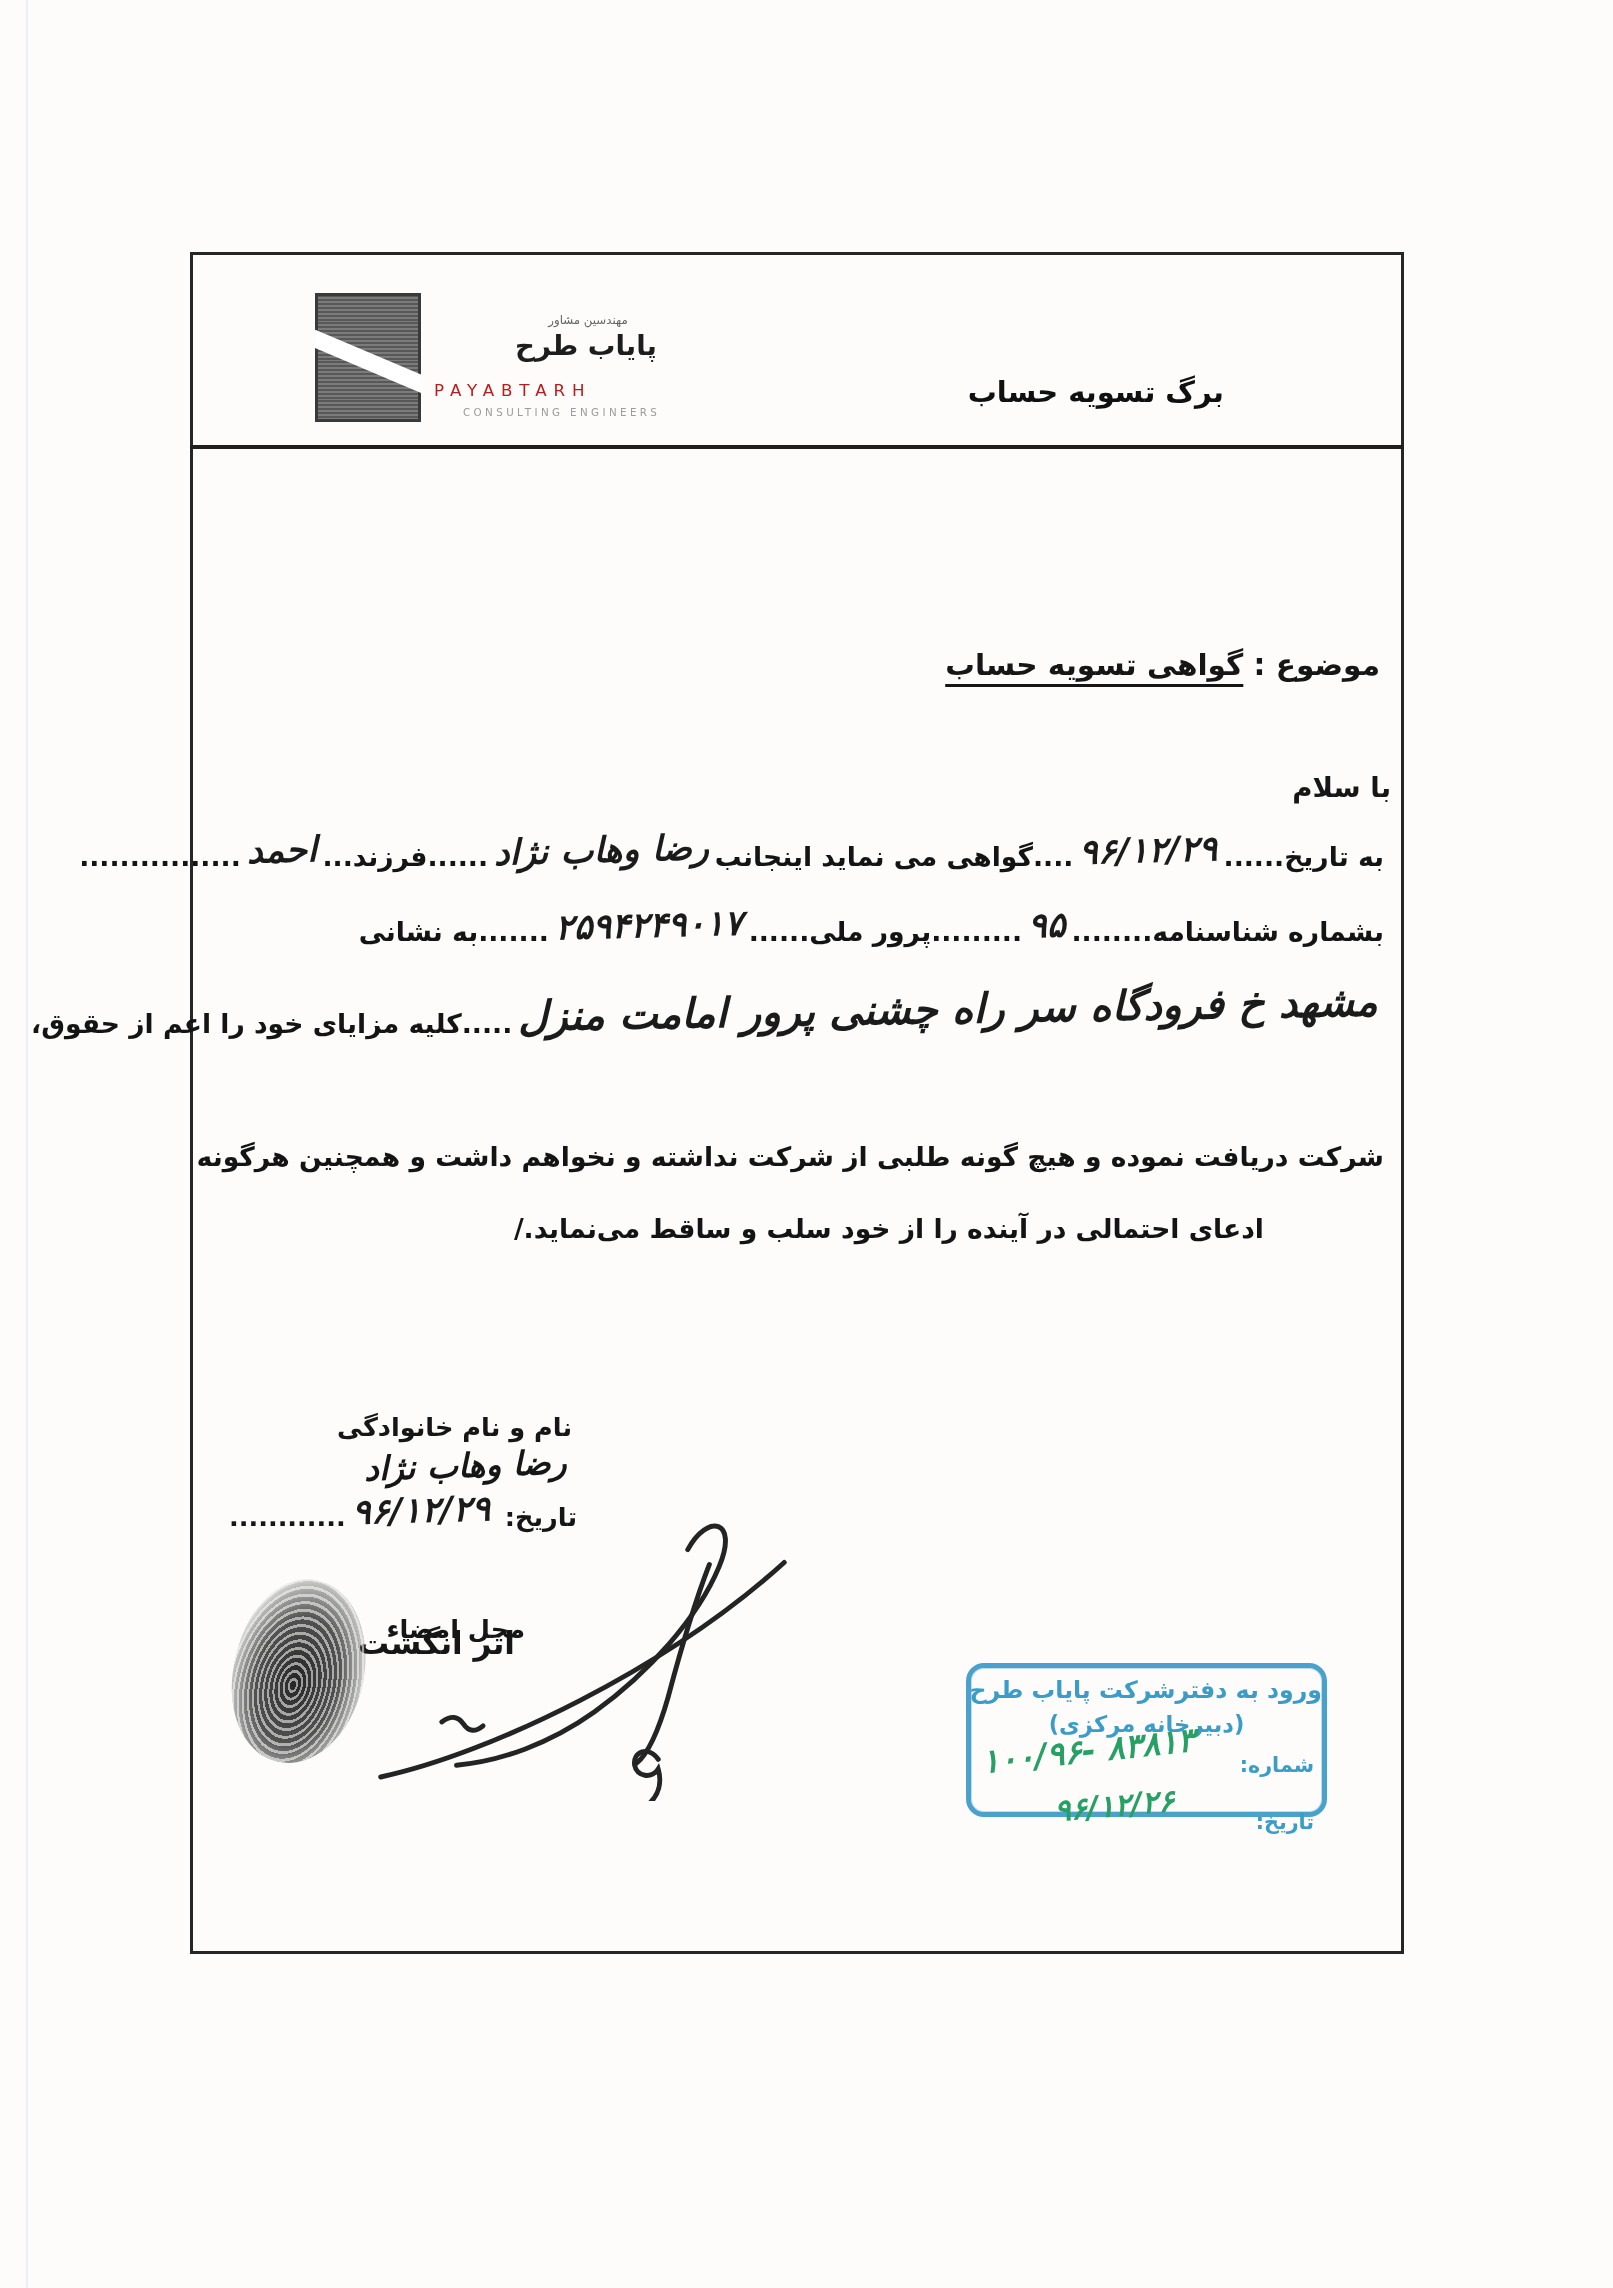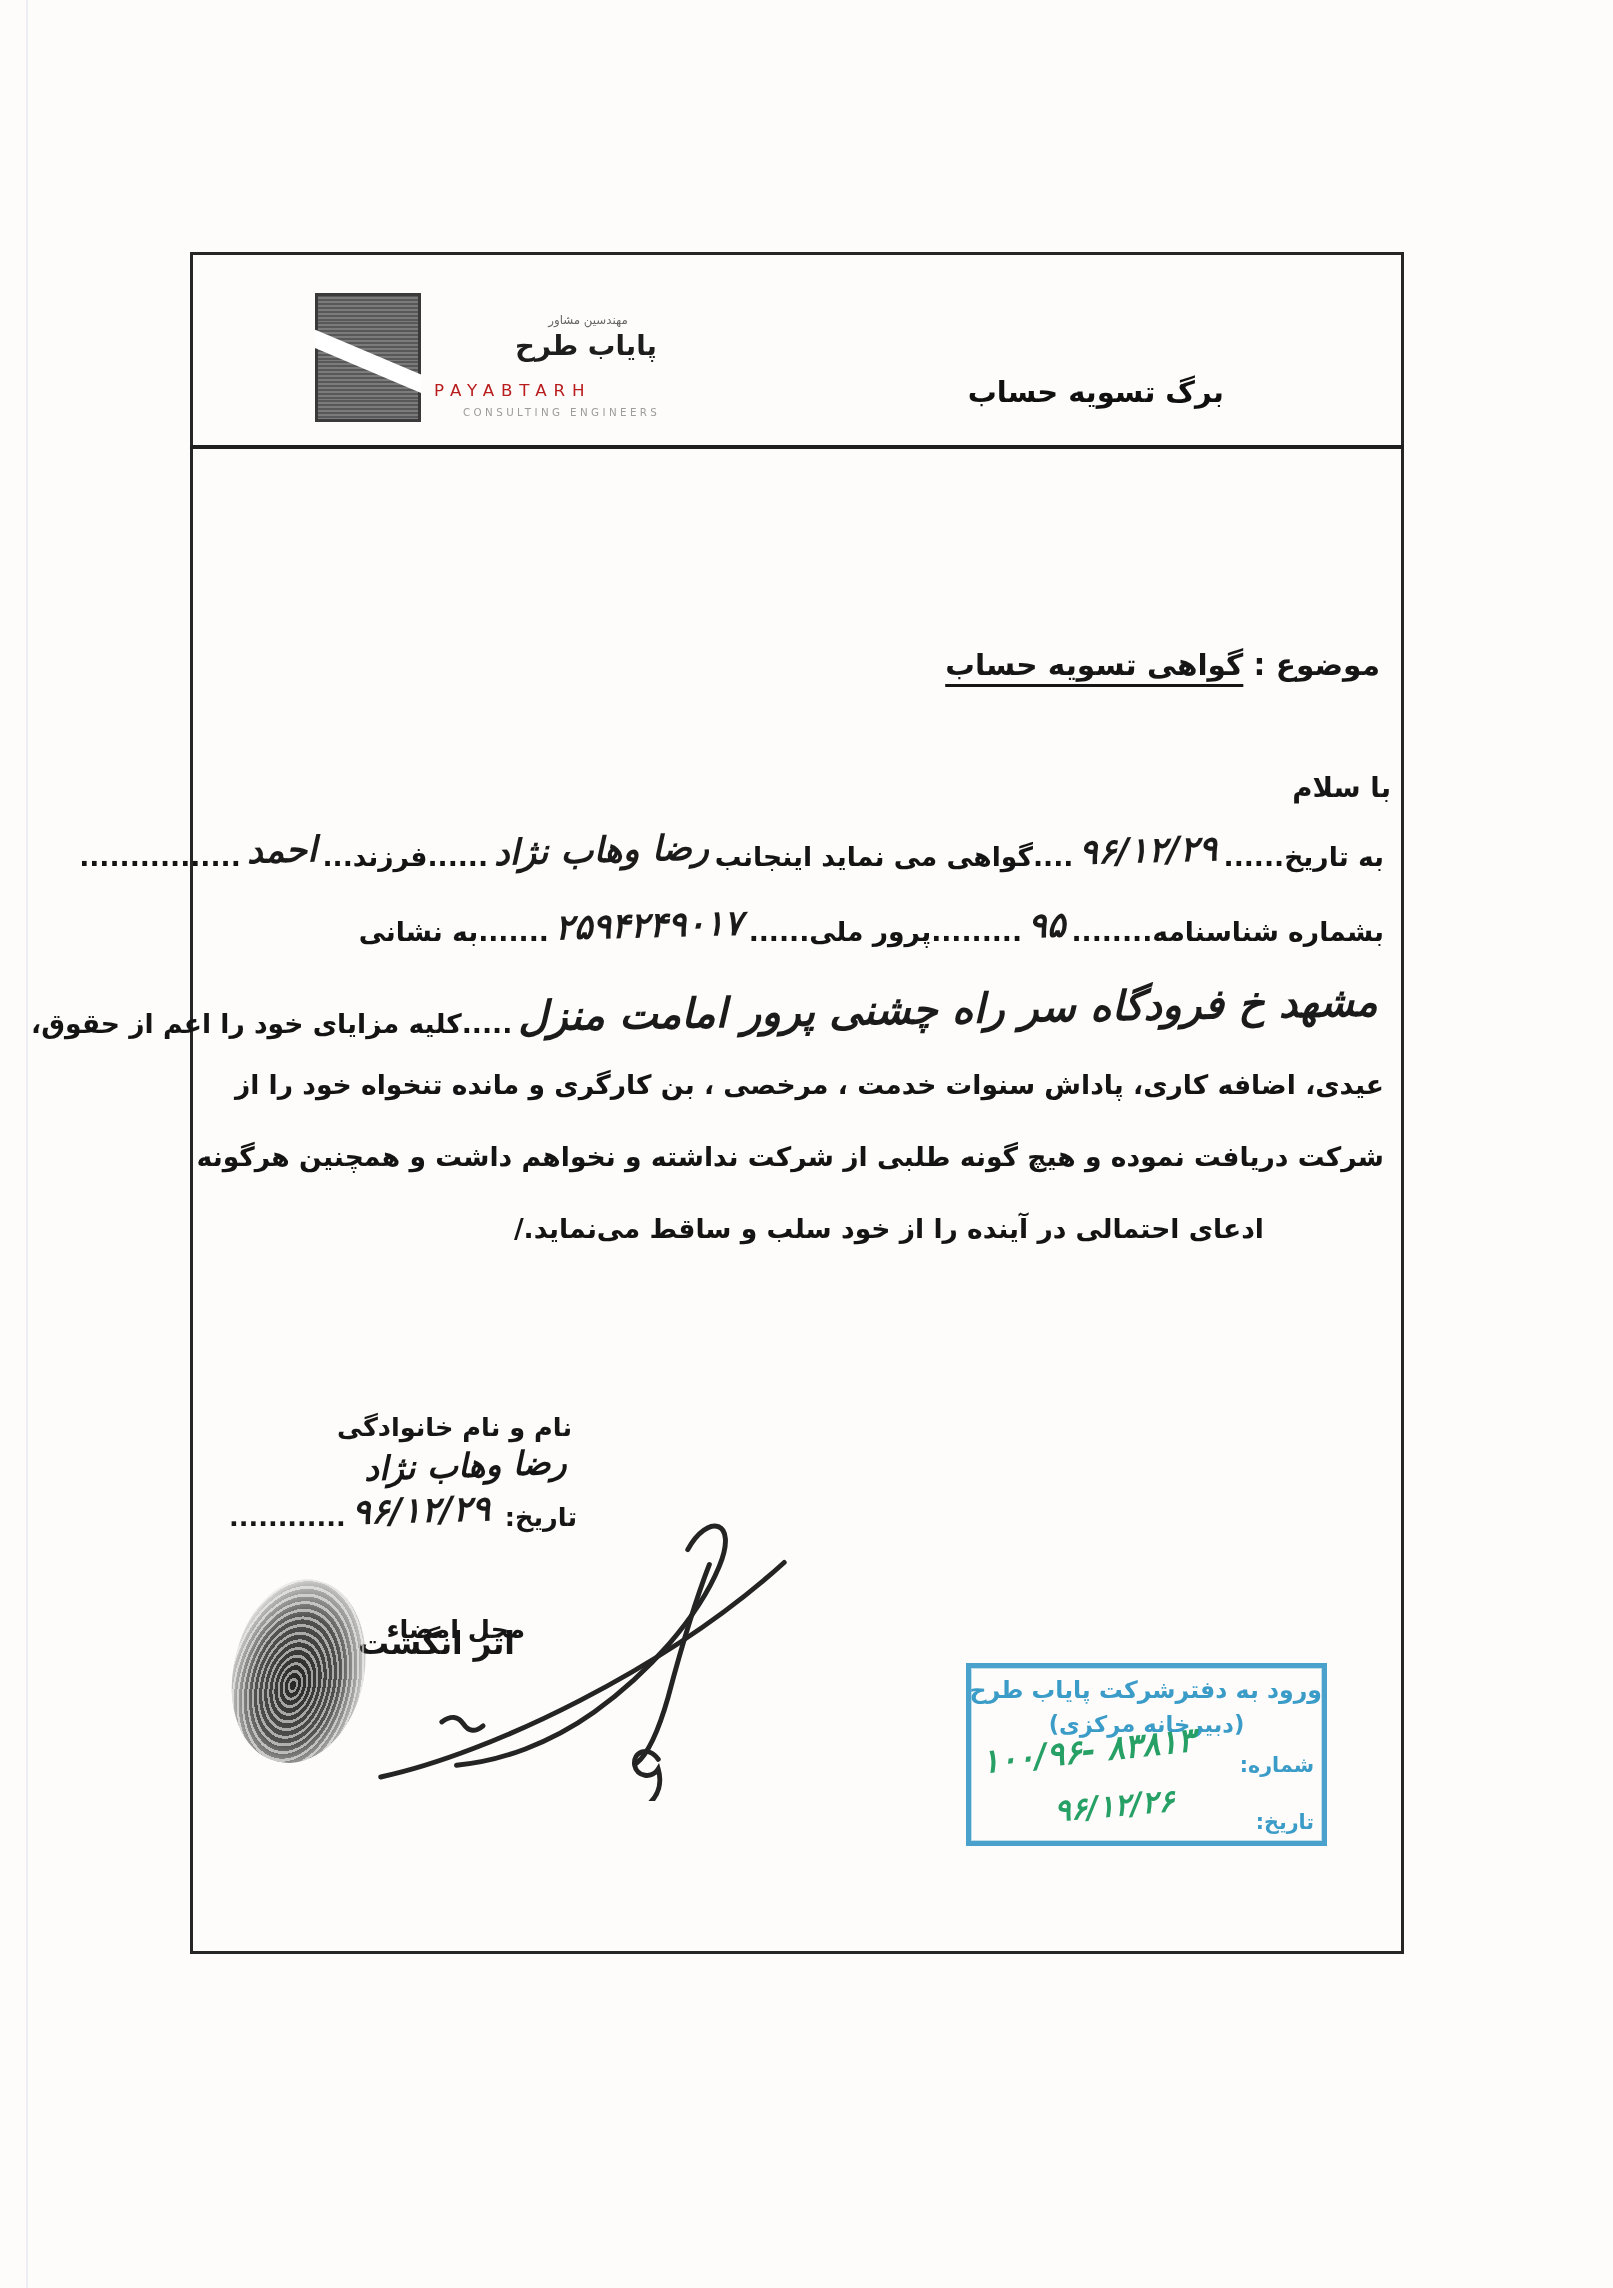--- a/index.html
+++ b/index.html
@@ -65,22 +65,22 @@
     direction:rtl;white-space:nowrap;}
   .fingerprint{position:absolute;left:234px;top:1579px;width:130px;height:185px;
     border-radius:48% 52% 50% 50%;transform:rotate(14deg);
     background:radial-gradient(ellipse at 50% 55%,rgba(18,18,18,.92) 0%,
       rgba(40,40,40,.8) 45%,rgba(90,90,90,.4) 68%,transparent 78%);}
   .fingerprint::after{content:"";position:absolute;inset:0;border-radius:inherit;
     background:repeating-radial-gradient(ellipse at 48% 58%,
       transparent 0 3px,rgba(252,252,250,.55) 3px 4.9px);}
   .sig-svg{position:absolute;left:363px;top:1505px;}
   
-  .stamp{position:absolute;left:966px;top:1663px;width:361px;height:183px;
-    box-sizing:border-box;border:5.9px solid #4aa2cc;border-radius:0;
+  .stamp{position:absolute;left:966px;top:1663px;width:361px;height:154px;
+    box-sizing:border-box;border:5.9px solid #4aa2cc;border-radius:18px;
     box-shadow:inset 0 0 0 1px rgba(74,162,204,.35);color:#3b9cc8;direction:rtl;}
   .stamp-l1{position:absolute;top:7.9px;left:0;width:100%;text-align:center;
     font-size:23.6px;font-weight:bold;white-space:nowrap;}
   .stamp-l2{position:absolute;top:43px;left:0;width:100%;text-align:center;
     font-size:22.7px;font-weight:bold;}
   .stamp-no-label{position:absolute;right:7.9px;top:85px;font-size:20.7px;font-weight:bold;}
   .stamp-date-label{position:absolute;right:7.9px;top:142px;font-size:20.7px;font-weight:bold;}
   .stamp-no-hw{position:absolute;left:9.9px;top:63px;font-size:33px;font-weight:600;
     font-style:italic;color:#27a065;transform:rotate(-6deg);direction:ltr;
     letter-spacing:1px;white-space:nowrap;}
@@ -110,21 +110,20 @@
   <div class="subject"><span>موضوع : </span><span class="uline">گواهی تسویه حساب</span></div>
 
   <div class="salutation">با سلام</div>
 
   <div class="bline bl1"><span>به تاریخ</span><span class="dots">......</span><span class="hw hw-num">۹۶/۱۲/۲۹</span><span class="dots">....</span><span>گواهی می نماید اینجانب</span><span class="hw">رضا وهاب نژاد</span><span class="dots">......</span><span>فرزند</span><span class="dots">...</span><span class="hw">احمد</span><span class="dots">................</span></div>
 
   <div class="bline bl2"><span>بشماره شناسنامه</span><span class="dots">........</span><span class="hw hw-num">۹۵</span><span class="dots">.........</span><span>پرور ملی</span><span class="dots">......</span><span class="hw hw-num">۲۵۹۴۲۴۹۰۱۷</span><span class="dots">.......</span><span>به نشانی</span></div>
 
   <div class="bline bl3"><span class="hw hw-lg">مشهد خ فرودگاه سر راه چشنی پرور امامت منزل</span><span class="dots">.....</span><span>کلیه مزایای خود را اعم از حقوق،</span></div>
 
-  <div class="bline bl4">عیدی، اضافه کاری،  پاداش سنوات خدمت ، مرخصی ، بن کارگری و مانده تنخواه خود را از</div>
   <div class="bline bl6">ادعای احتمالی در آینده را  از خود سلب و ساقط می‌نماید./</div>
   <div class="bline bl5">شرکت دریافت نموده و هیچ گونه طلبی از شرکت نداشته و نخواهم داشت و همچنین هرگونه</div>
 
   <div class="sig-name-label">نام و نام خانوادگی</div>
   <div class="sig-name-hw">رضا وهاب نژاد</div>
   <div class="sig-date"><span>تاریخ: </span><span class="hw hw-num">۹۶/۱۲/۲۹</span><span class="dots">............</span></div>
   <div class="sig-place">محل امضاء</div>
   <div class="sig-finger">اثر انگشت</div>
 
   <div class="fingerprint"></div>

